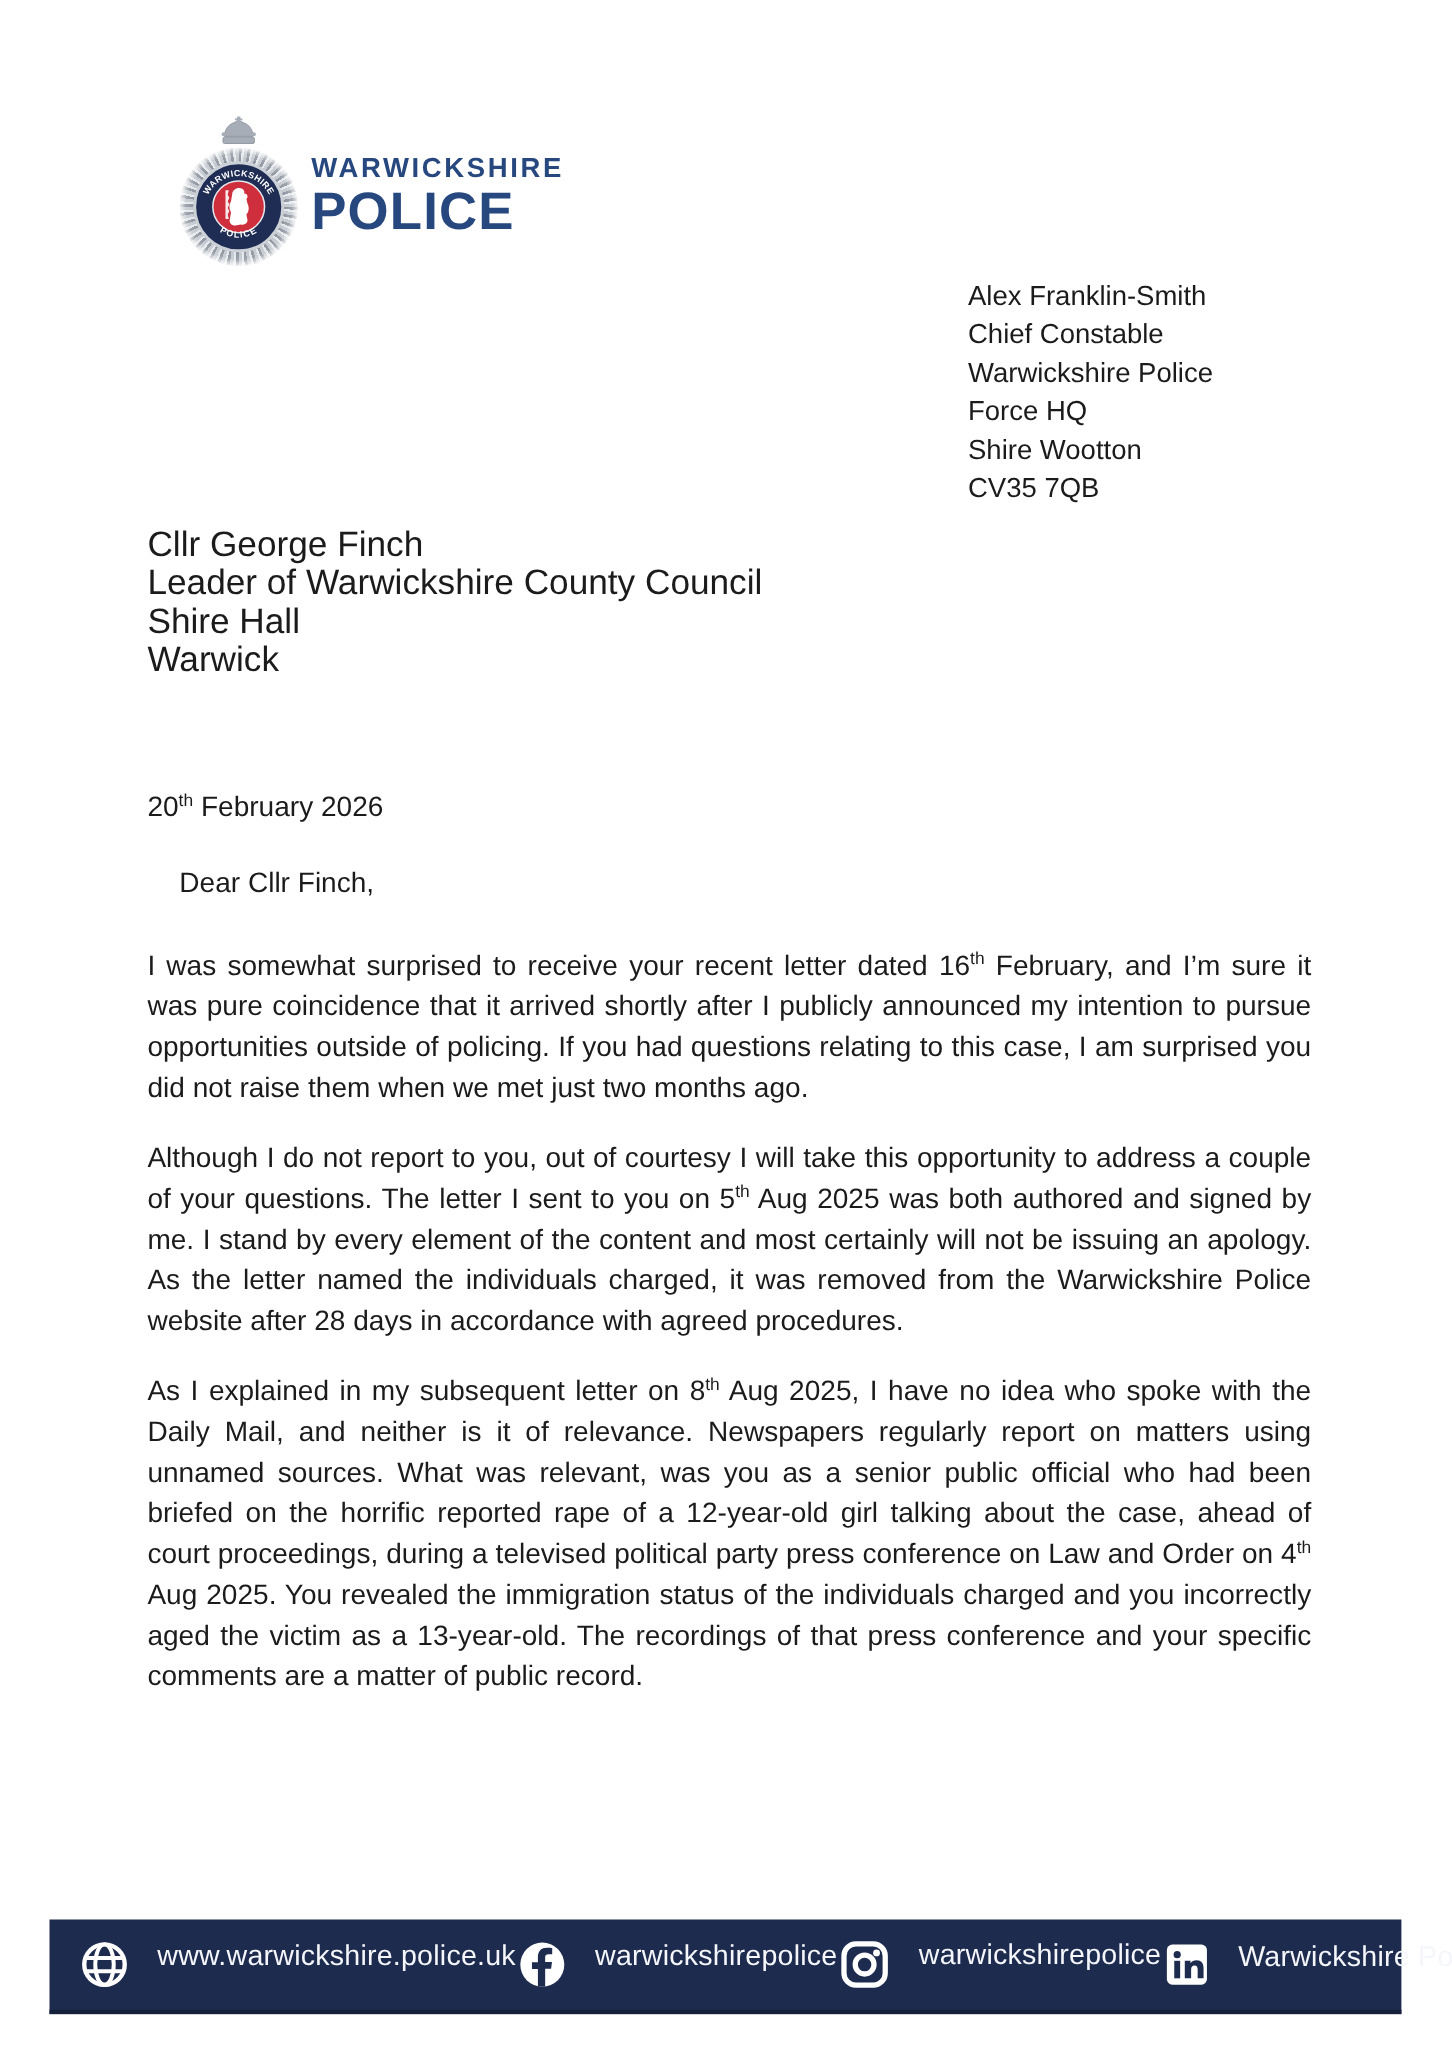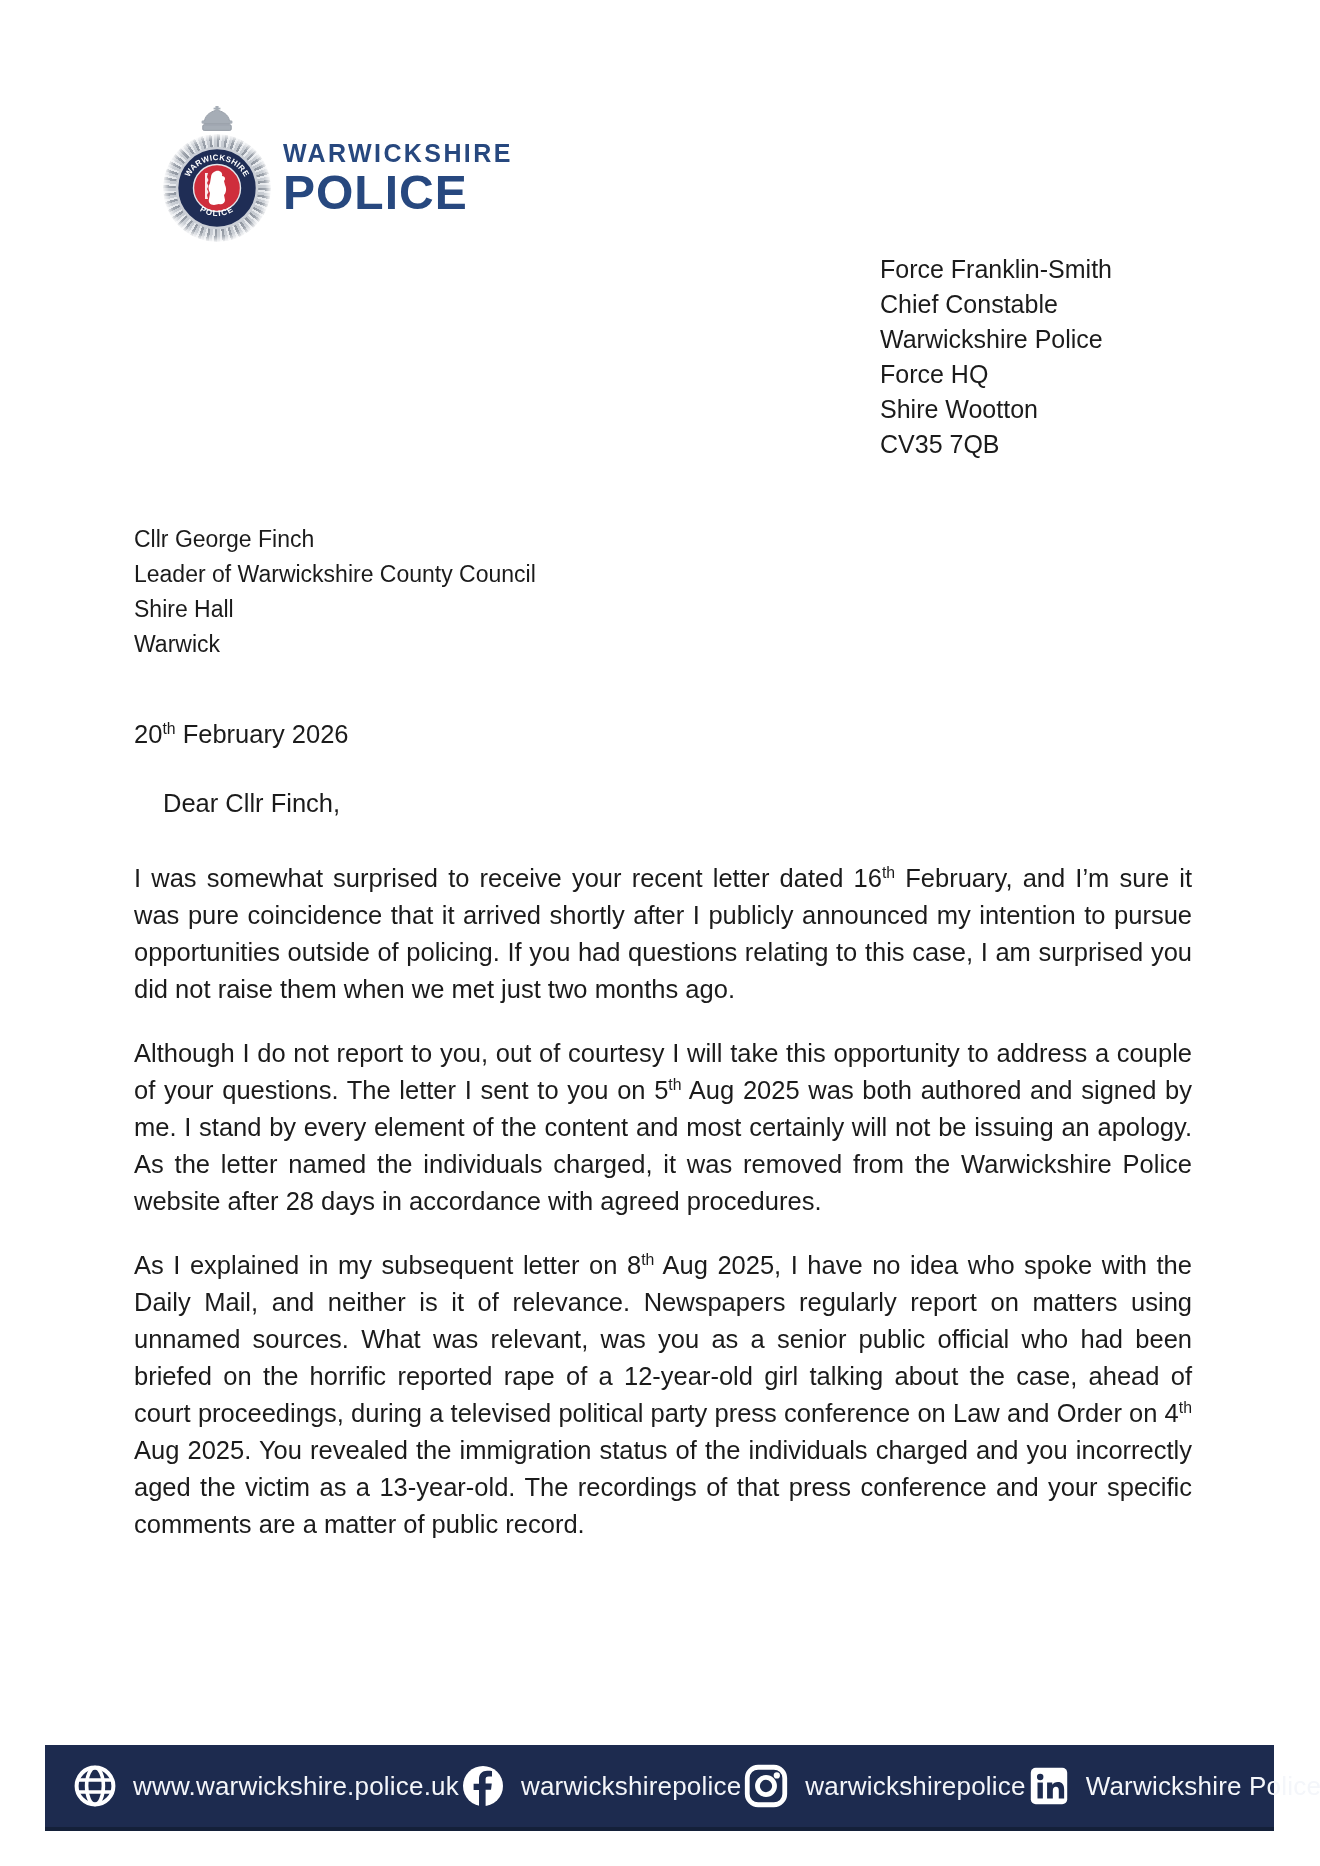--- a/index.html
+++ b/index.html
@@ -19,37 +19,37 @@
     mask:radial-gradient(circle,#000 54%,rgba(0,0,0,.85) 63%,transparent 72%);
   }
   .badge-crown { position:absolute; left:36px; top:6px; width:40px; height:34px; }
   .badge-ring { position:absolute; left:13px; top:49px; width:86px; height:86px; }
   .wordmark { position:absolute; left:150px; top:44px; color:#27487f; }
   .wordmark-top { font-size:25px; font-weight:700; letter-spacing:2.4px; line-height:1.1; }
   .wordmark-bottom { font-size:48px; font-weight:800; letter-spacing:1px; line-height:1.0; margin-top:1px; }
 
   
   .sender-block { position:absolute; left:880px; top:252px; font-size:25px; line-height:35px; }
-  .recipient-block { position:absolute; left:134px; top:477px; font-size:23px; line-height:35px;margin-top:45px; }
+  .recipient-block { position:absolute; left:134px; top:477px; font-size:32px; line-height:35px; }
   .sent-via { position:absolute; left:134px; top:686px; font-size:25.5px; font-weight:700; }
   .date-line { position:absolute; left:134px; top:720px; width:834px; text-align:left; font-size:25.5px; }
   .salutation { position:absolute; left:134px; top:789px; font-size:25.5px;margin-left:29px; }
 
   
   .letter-body { position:absolute; left:134px; top:860px; width:1058px; font-size:25.5px; line-height:37px; }
   .letter-body p { text-align:justify; margin:0 0 27px 0; }
   sup { font-size:62%; line-height:0; vertical-align:super; }
 
   
   .footer-bar {
     position:absolute; left:45px; top:1745px; width:1229px; height:86px;
     background:#1d2b4f; border-bottom:4px solid #142039;
     display:flex; align-items:center; justify-content:space-between; padding:0 26px;
   }
-  .footer-item { display:flex; align-items:center; gap:14px; }
+  .footer-item { display:flex; gap:24px; }
   .footer-item .label { color:#f4f6fa; font-size:26px; letter-spacing:.2px; white-space:nowrap; }
   .footer-icon { display:block; }
 </style>
 </head>
 <body>
 
 <div class="page">
 
   <div class="letterhead">
     <div class="badge">
@@ -79,21 +79,21 @@
         </text>
       </svg>
     </div>
     <div class="wordmark">
       <div class="wordmark-top">WARWICKSHIRE</div>
       <div class="wordmark-bottom">POLICE</div>
     </div>
   </div>
 
   <div class="sender-block">
-    <div>Force Franklin-Smith</div>
+    <div>Alex Franklin-Smith</div>
     <div>Chief Constable</div>
     <div>Warwickshire Police</div>
     <div>Force HQ</div>
     <div>Shire Wootton</div>
     <div>CV35 7QB</div>
   </div>
 
   <div class="recipient-block">
     <div>Cllr George Finch</div>
     <div>Leader of Warwickshire County Council</div>

